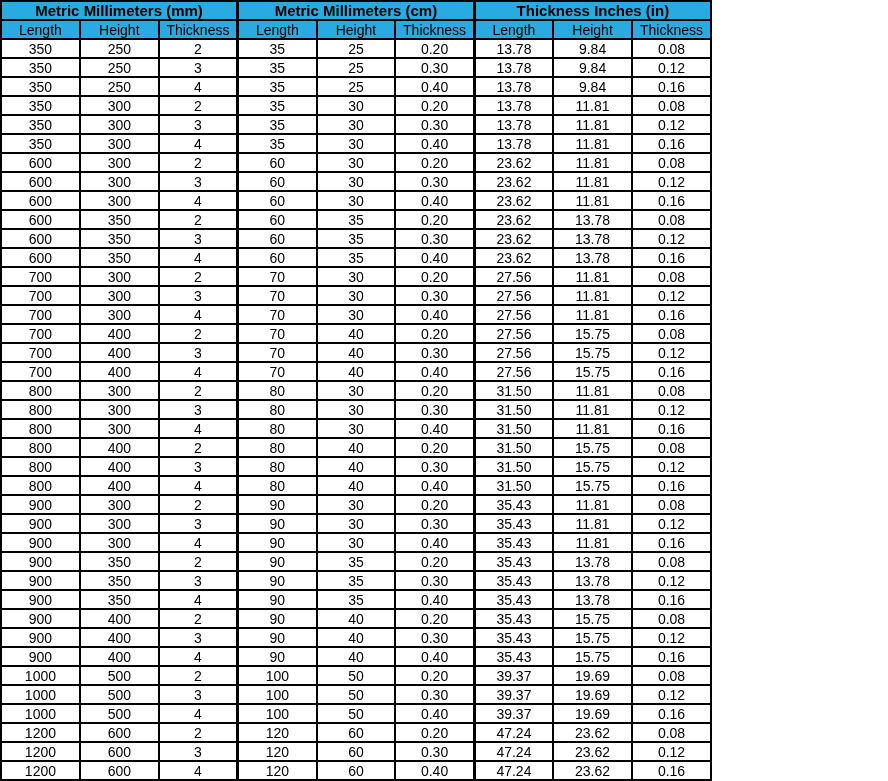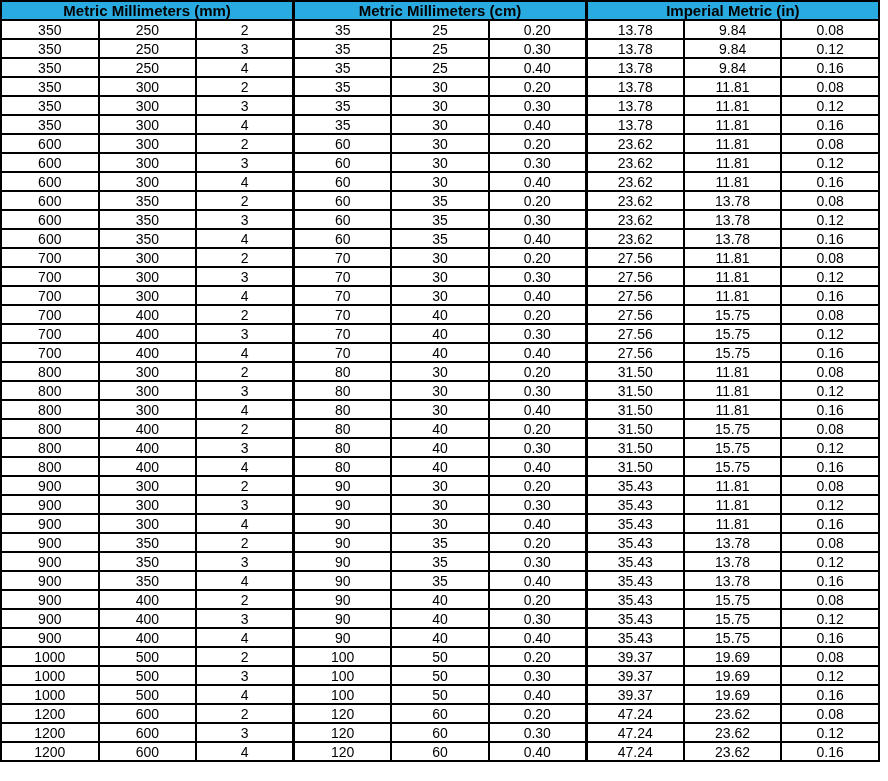--- a/index.html
+++ b/index.html
@@ -4,21 +4,21 @@
 <style>
   html, body {
     margin: 0;
     padding: 0;
     background: #ffffff;
   }
   body {
     width: 888px;
   }
   table {
-    width: 880px;
+    width: 712px;
     table-layout: fixed;
     border-collapse: collapse;
     font-family: "Liberation Sans", sans-serif;
     color: var(--text, #000);
   }
   th, td {
     border: 2px solid var(--border, #000);
     height: 17px;
     padding: 0;
     text-align: center;
@@ -58,21 +58,32 @@
       <col style="width:11.111%">
       <col style="width:11.111%">
     <col style="width:11.111%">
       <col style="width:11.111%">
       <col style="width:11.112%">
   </colgroup>
   <thead>
     <tr>
       <th class="group" colspan="3">Metric Millimeters (mm)</th>
       <th class="group gsep" colspan="3">Metric Millimeters (cm)</th>
-      <th class="group gsep" colspan="3">Imperial Metric (in)</th>
+      <th class="group gsep" colspan="3">Thickness Inches (in)</th>
+    </tr>
+    <tr>
+      <th class="sub">Length</th>
+      <th class="sub">Height</th>
+      <th class="sub">Thickness</th>
+      <th class="sub gsep">Length</th>
+      <th class="sub">Height</th>
+      <th class="sub">Thickness</th>
+      <th class="sub gsep">Length</th>
+      <th class="sub">Height</th>
+      <th class="sub">Thickness</th>
     </tr>
   </thead>
   <tbody>
       <tr>
         <td>350</td>
         <td>250</td>
         <td>2</td>
         <td class="gsep">35</td>
         <td>25</td>
         <td>0.20</td>

